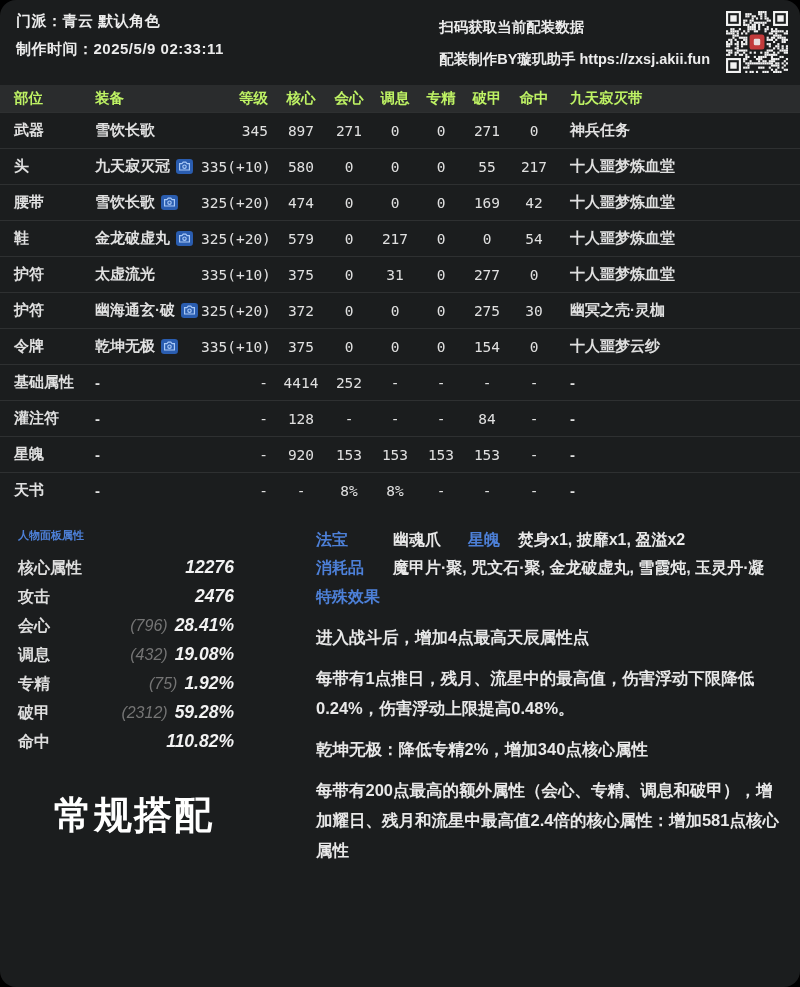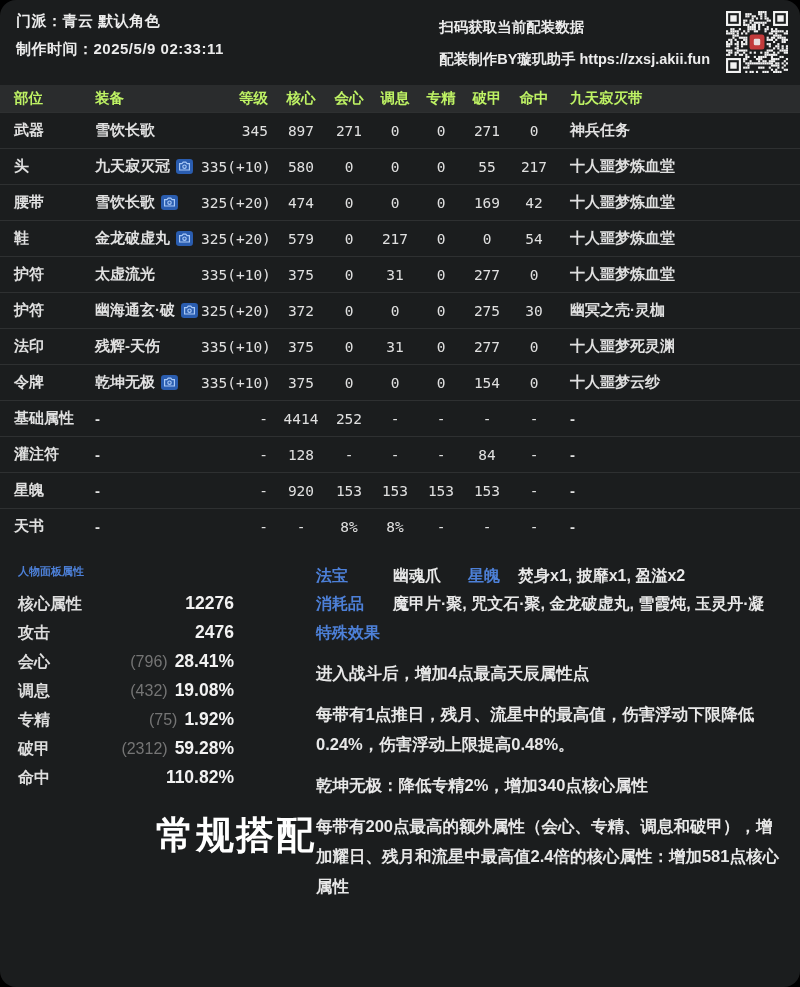--- a/index.html
+++ b/index.html
@@ -30,24 +30,24 @@
   td.mono{font-family:"DejaVu Sans Mono",monospace;font-weight:500;font-size:14.5px;}
   .equip-wrap{display:flex;align-items:center;gap:6px;}
   .badge{display:inline-flex;width:17px;height:15px;flex:0 0 auto;}
 
   
   .bottom{display:flex;padding:14px 16px 0 16px;}
   .left-panel{width:300px;flex:0 0 auto;}
   .panel-title{color:#4d80d8;font-size:11px;font-weight:700;margin:6px 0 14px 2px;}
   .stat-row{display:flex;justify-content:space-between;align-items:baseline;width:216px;height:29px;margin-left:2px;}
   .stat-label{font-size:16px;font-weight:600;color:#dedede;}
-  .stat-right{text-align:right;}
+  .stat-right{text-align:right;font-style:italic;}
   .stat-extra{font-size:16px;color:#757575;margin-right:7px;font-weight:500;}
   .stat-value{font-size:17.5px;font-weight:700;color:#f2f2f2;}
-  .build-name{font-size:38px;font-weight:800;color:#fff;margin:14px 0 0 38px;letter-spacing:2px;text-align:right;}
+  .build-name{font-size:38px;font-weight:800;color:#fff;margin:30px 0 0 38px;letter-spacing:2px;}
 
   .right-panel{flex:1;padding-top:4px;}
   .info-row{display:flex;align-items:baseline;line-height:28px;font-size:16px;}
   .blue{color:#4d80d8;font-weight:700;}
   .bright-blue{color:#4c86ea;font-weight:700;}
   .info-label{width:77px;flex:0 0 auto;}
   .info-val{color:#e8e8e8;font-weight:600;}
   .treasure-name{width:75px;flex:0 0 auto;}
   .starsoul-label{width:50px;flex:0 0 auto;}
   .set-row{line-height:28px;font-size:16px;white-space:nowrap;}
@@ -500,36 +500,20 @@
           <td class="r mono">325(+20)</td>
           <td class="c mono">372</td>
           <td class="c mono">0</td>
           <td class="c mono">0</td>
           <td class="c mono">0</td>
           <td class="c mono">275</td>
           <td class="c mono">30</td>
           <td class="s">幽冥之壳·灵枷</td>
         </tr>
         <tr>
-          <td class="l">法印</td>
-          <td class="e">
-            <span class="equip-wrap">
-              <span>残辉-天伤</span>
-            </span>
-          </td>
-          <td class="r mono">335(+10)</td>
-          <td class="c mono">375</td>
-          <td class="c mono">0</td>
-          <td class="c mono">31</td>
-          <td class="c mono">0</td>
-          <td class="c mono">277</td>
-          <td class="c mono">0</td>
-          <td class="s">十人噩梦死灵渊</td>
-        </tr>
-        <tr>
           <td class="l">令牌</td>
           <td class="e">
             <span class="equip-wrap">
               <span>乾坤无极</span>
               <span class="badge">
                 <svg width="17" height="15" viewBox="0 0 17 15">
                   <rect x="0" y="0" width="17" height="15" rx="3.2" fill="#2a5db0"></rect>
                   <path d="M3.6 4.6 h2.4 l1.2-1.4 h2.6 l1.2 1.4 h2.4 v6.4 h-9.8 z" fill="none" stroke="#a9c9f7" stroke-width="1.2"></path>
                   <circle cx="8.5" cy="7.7" r="1.7" fill="none" stroke="#a9c9f7" stroke-width="1.2"></circle>
                 </svg>

